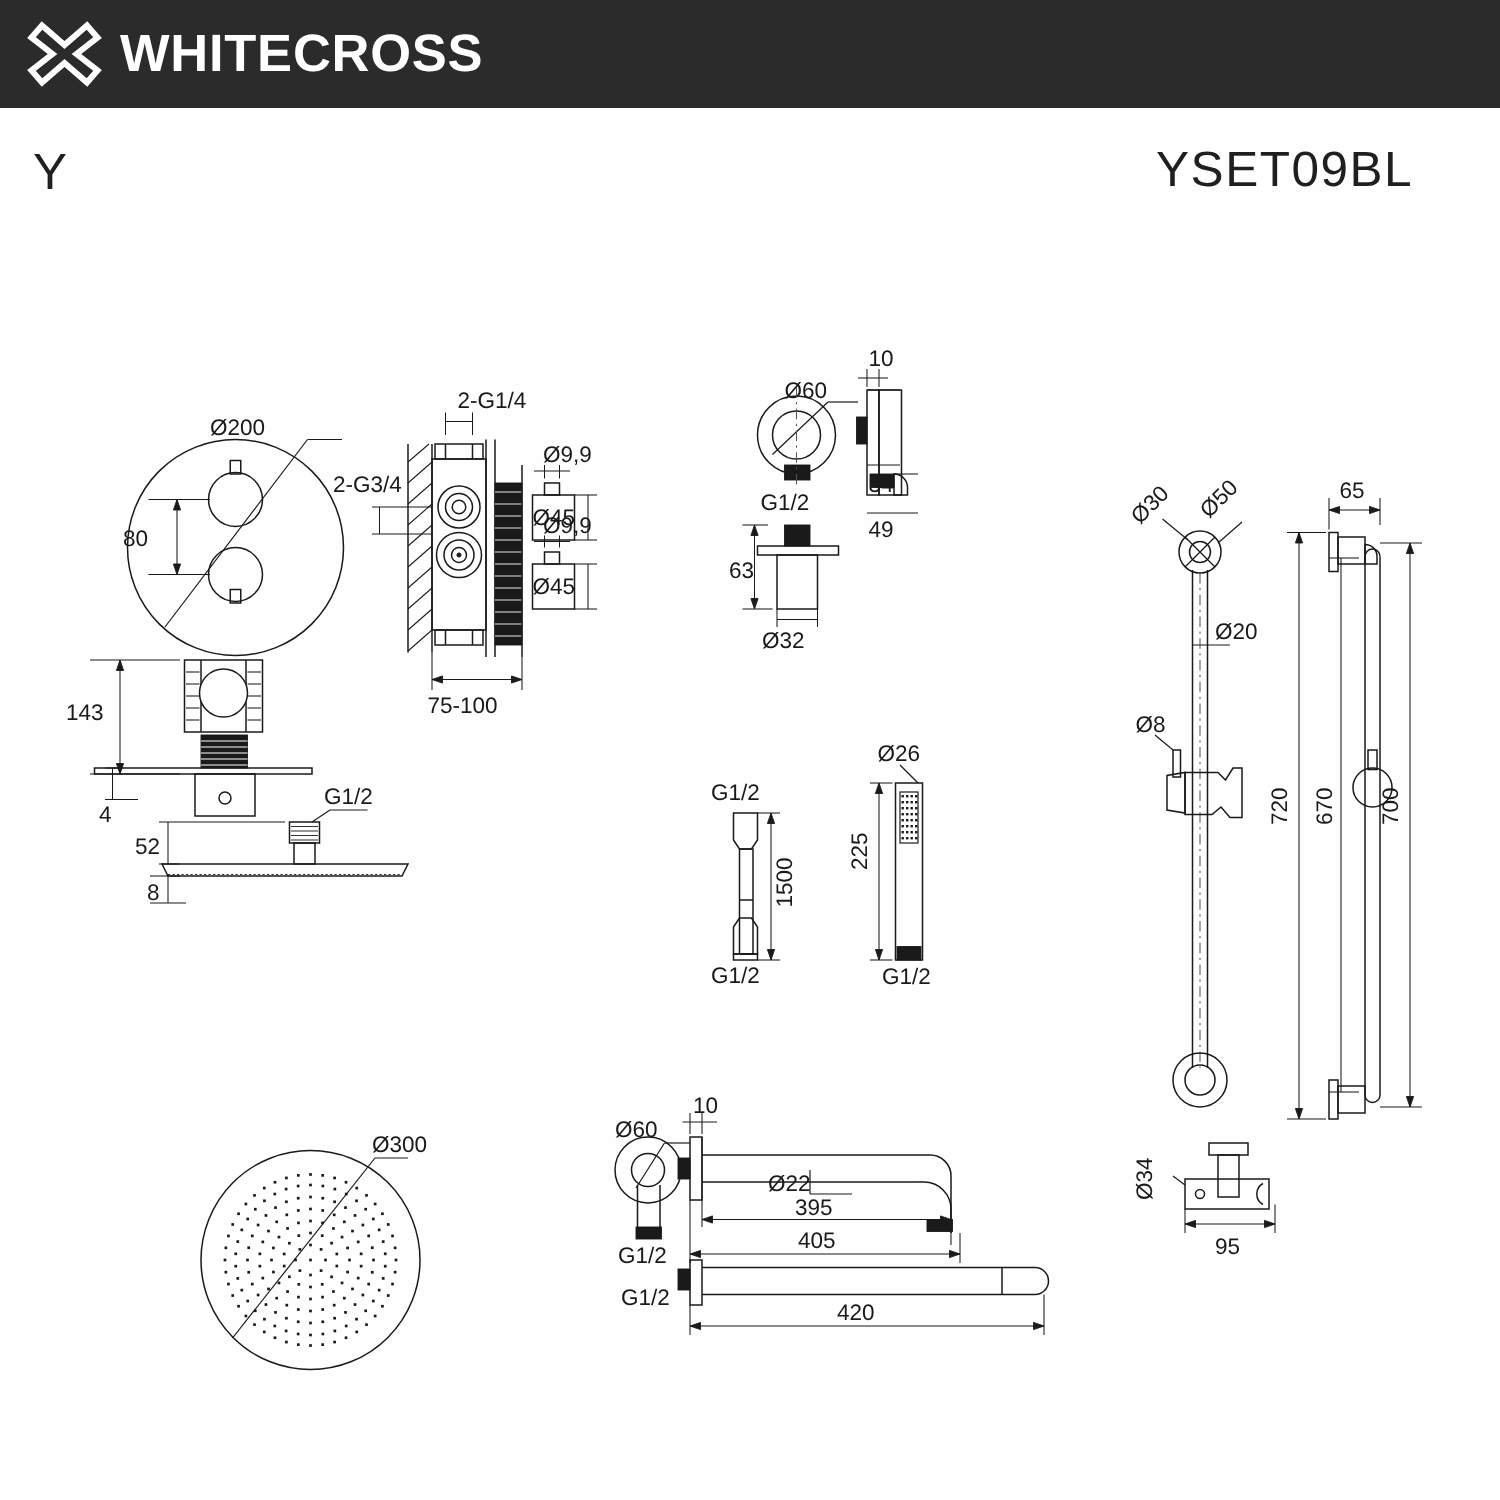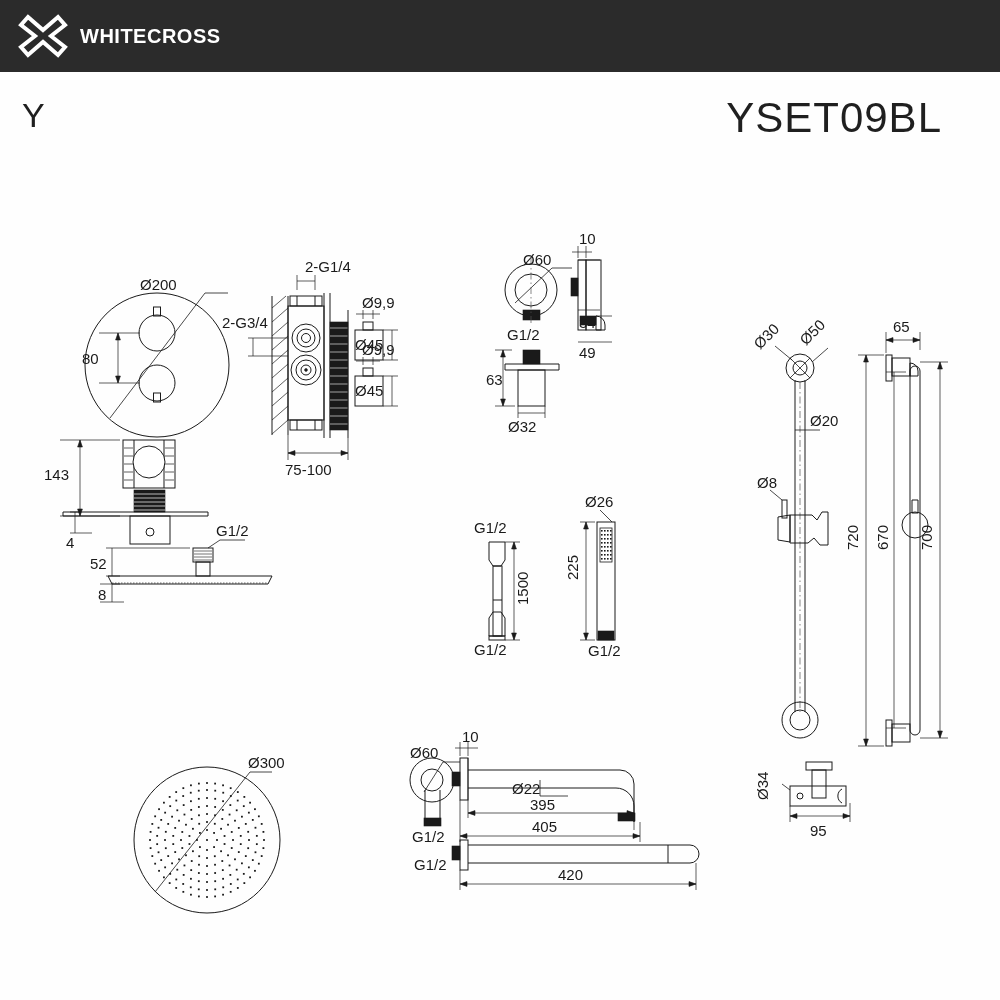--- a/index.html
+++ b/index.html
@@ -13,31 +13,31 @@
   }
   #page{position:relative;width:1000px;height:1000px;background:#fefefe;}
 
   
   .header{
     position:absolute;left:0;top:0;width:1000px;height:72px;
     background:#2b2b2b;display:flex;align-items:center;
   }
   .logo-mark{margin-left:18px;width:50px;height:46px;display:block;}
   .logo-text{
-    color:#ffffff;font-size:20px;font-weight:bold;letter-spacing:.5px;
+    color:#ffffff;font-size:35px;font-weight:bold;letter-spacing:.5px;
     margin-left:12px;font-family:"Liberation Sans", sans-serif;
   }
 
   
   .series{
     position:absolute;left:22px;top:96px;font-size:34px;color:#1f1f1f;
     font-weight:normal;letter-spacing:1px;
   }
   .code{
-    position:absolute;right:58px;top:94px;font-size:42px;color:#1f1f1f;
+    position:absolute;right:58px;top:94px;font-size:33px;color:#1f1f1f;
     font-weight:normal;letter-spacing:1px;
   }
 
   
   .canvas{position:absolute;left:0;top:150px;width:1000px;height:850px;}
   svg{display:block;}
   .ln{stroke:#1a1a1a;stroke-width:1;fill:none;}
   .thin{stroke:#1a1a1a;stroke-width:.8;fill:none;}
   .dim{stroke:#1a1a1a;stroke-width:.7;fill:none;}
   .ctr{stroke:#555;stroke-width:.7;fill:none;stroke-dasharray:7 3 1.5 3;}

